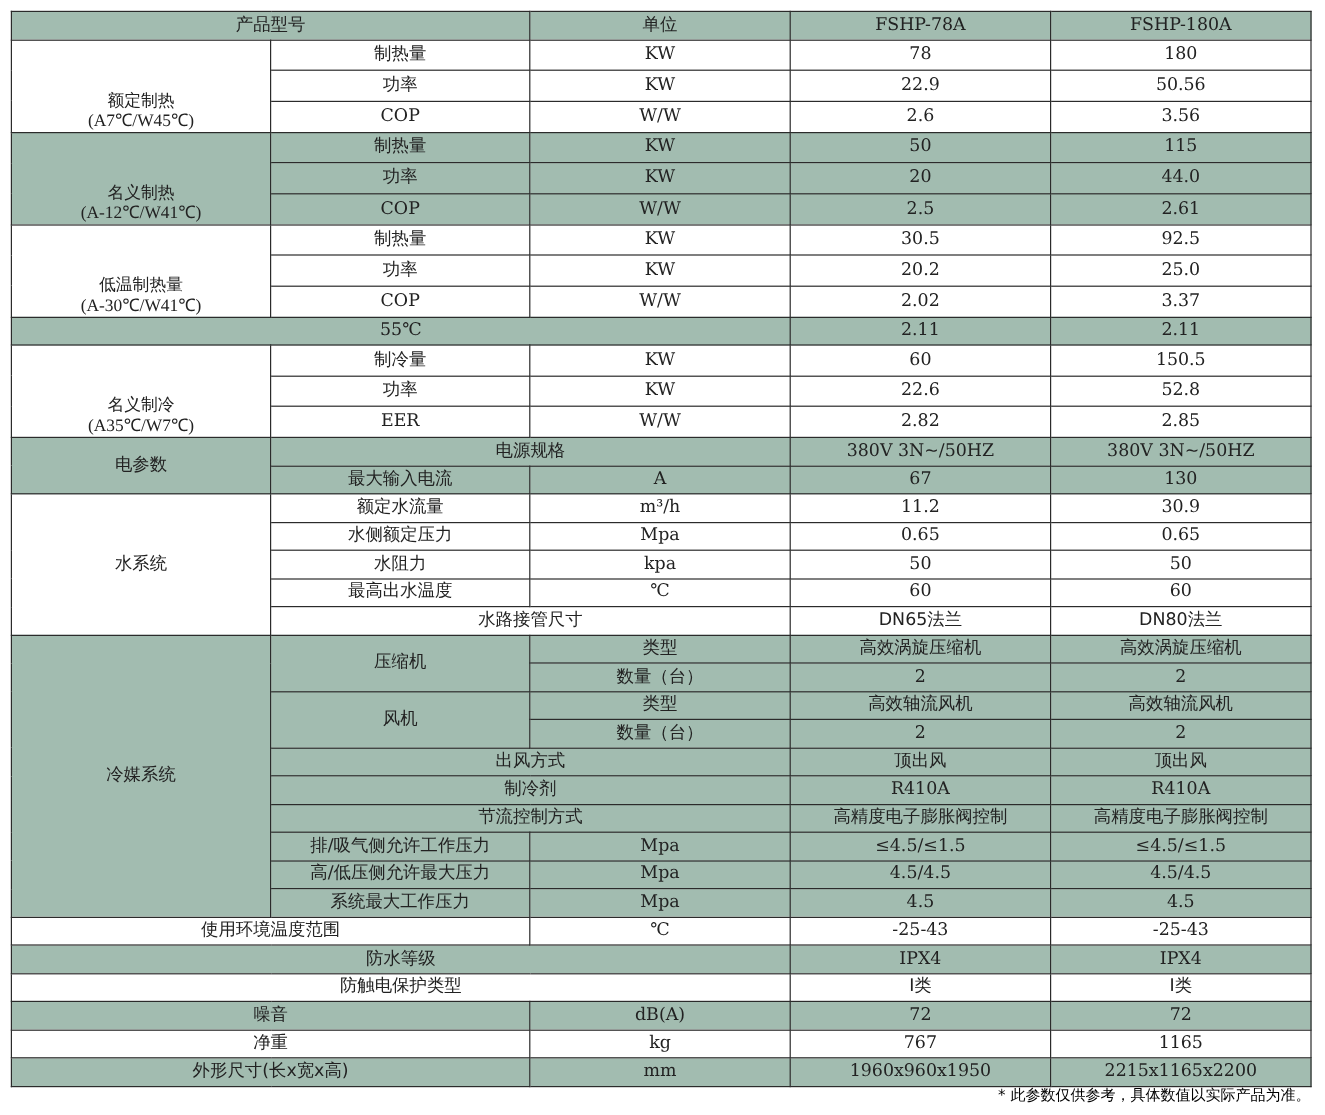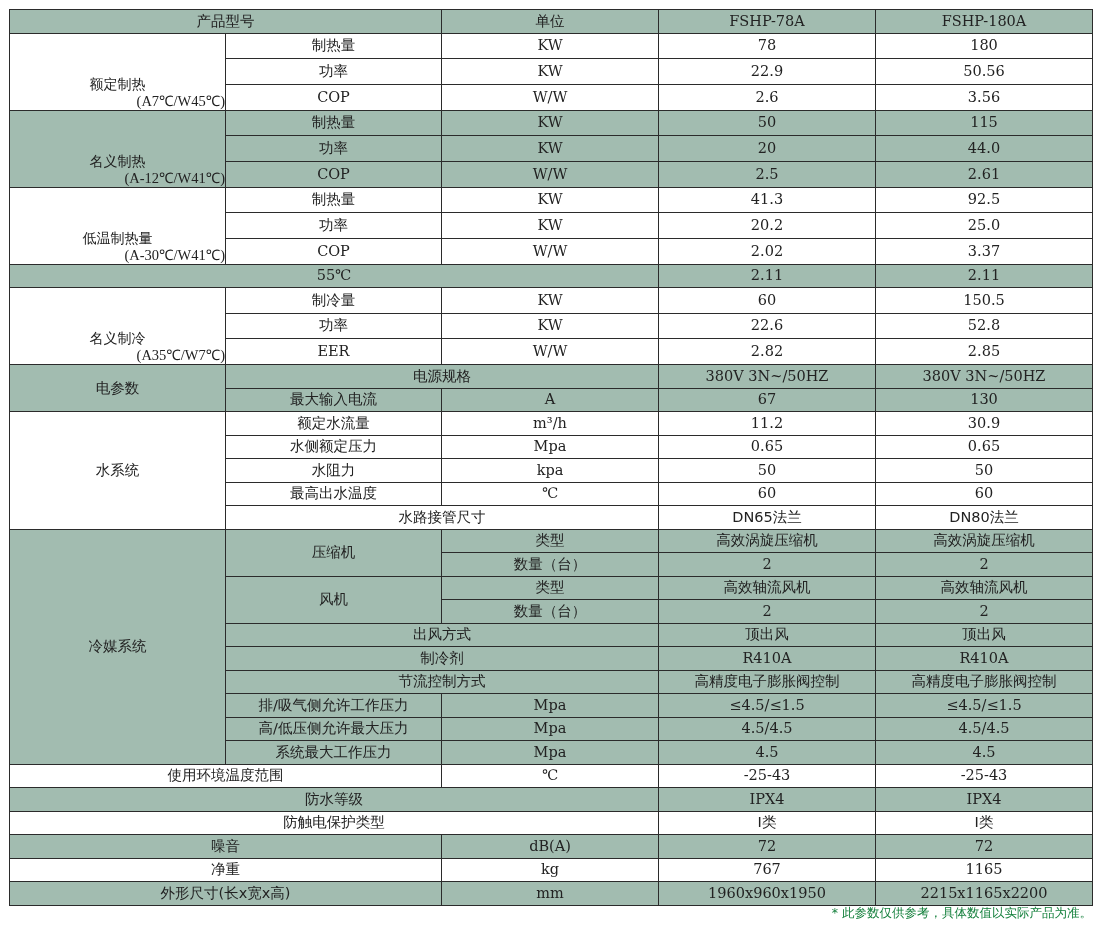--- a/index.html
+++ b/index.html
@@ -5,24 +5,24 @@
   html, body { margin: 0; padding: 0; background: #ffffff; }
   body { width: 1104px; height: 929px; position: relative; overflow: hidden;
          font-family: "DejaVu Serif", "Liberation Serif", serif; color: #222; }
   table.spec { position: absolute; left: 9px; top: 9px; width: 1083px;
     border-collapse: collapse; table-layout: fixed; }
   table.spec td { border: 1.5px solid #2b2b2b; text-align: center; vertical-align: middle;
     height: 22.5px; padding: 0; font-size: 14.5px; line-height: 17px; white-space: nowrap; }
   td.g { background: #a2bcb0; }
   td.w { background: #ffffff; }
   td.cn { font-family: "DejaVu Sans", "Liberation Sans", sans-serif; font-size: 14px; margin-top: 20px; }
-  td .sub { display: block; font-family: "Liberation Serif", serif; font-size: 14.5px; text-align: right; }
+  td .sub { display: block; font-family: "Liberation Serif", serif; font-size: 14.5px; }
   td .main { display: block; font-family: Liberation Serif, serif; font-size: 14px; margin-top: 42px; }
   .note { position: absolute; right: 12px; top: 905px; font-family: "DejaVu Sans", sans-serif;
-    font-size: 12.5px; color: #15803d; text-align: center; }
+    font-size: 12.5px; color: #000000; text-align: center; }
 </style>
 </head>
 <body>
 
 <table class="spec">
   <colgroup>
     <col style="width:216px">
       <col style="width:216px">
       <col style="width:217px">
       <col style="width:217px">
@@ -83,21 +83,21 @@
       <td class="g">2.61</td>
     </tr>
 
     <tr>
       <td class="w" rowspan="3">
         <span class="main">低温制热量</span>
         <span class="sub">(A-30℃/W41℃)</span>
       </td>
       <td class="w cn">制热量</td>
       <td class="w">KW</td>
-      <td class="w">41.3</td>
+      <td class="w">30.5</td>
       <td class="w">92.5</td>
     </tr>
     <tr>
       <td class="w cn">功率</td>
       <td class="w">KW</td>
       <td class="w">20.2</td>
       <td class="w">25.0</td>
     </tr>
     <tr>
       <td class="w">COP</td>

